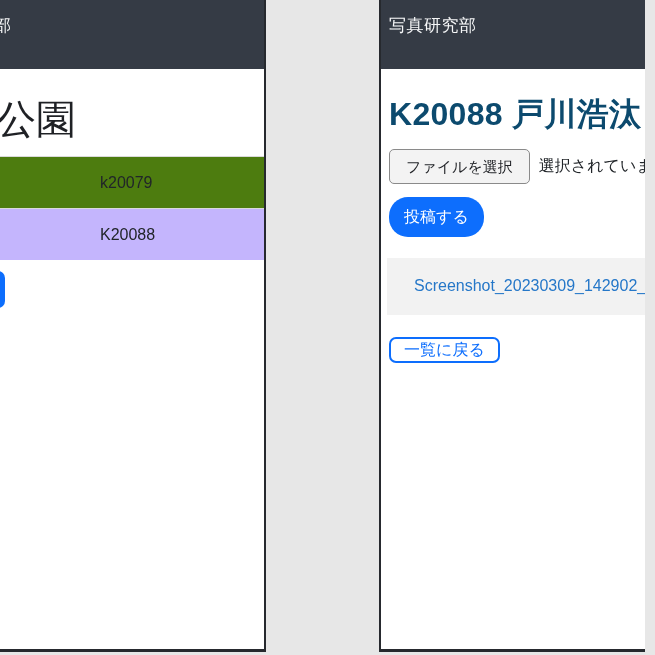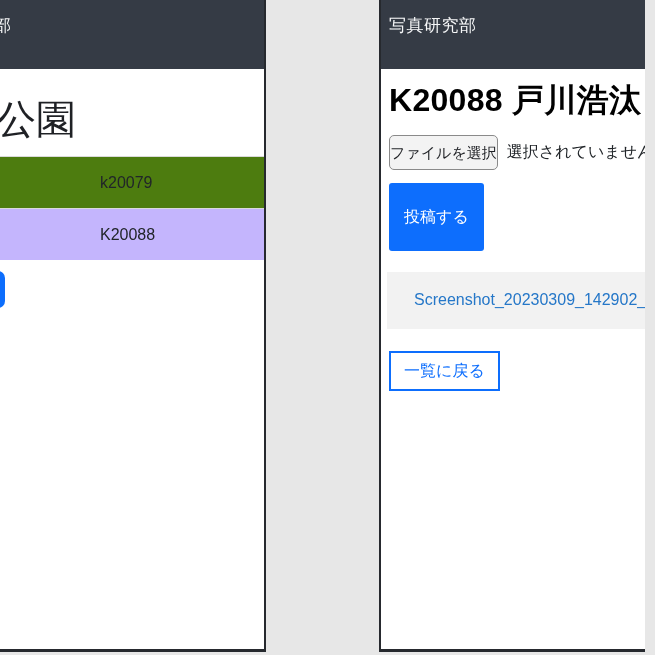--- a/index.html
+++ b/index.html
@@ -48,54 +48,54 @@
   .id-row.stripe { background:#4d7c0f; }
   .left-cut-button {
     position:absolute; left:-28px; top:271px;
     width:33px; height:37px; border-radius:7px;
     background:#0d6efd; border:none; cursor:pointer;
   }
 
   
   .right-content { padding:0 0 0 8px; }
   .right-title {
-    margin-top:15px; font-size:32px; font-weight:700;
-    color:#000000; line-height:1.05; white-space:nowrap;
+    margin-top:29px; font-size:32px; font-weight:700;
+    color:#0c4a6e; line-height:1.05; white-space:nowrap;
     letter-spacing:0.3px;
   }
   .file-row {
     margin-top:17px; display:flex; align-items:center; gap:9px;
     white-space:nowrap;
   }
   .file-button {
     font-family:inherit; font-size:15px; color:#1f2125;
     background:#f3f3f3; border:1px solid #8a8a8a; border-radius:5px;
-    padding:6px 0; cursor:pointer; line-height:1.4;
+    padding:6px 16px; cursor:pointer; line-height:1.4;
   }
   .file-status { font-size:16px; color:#212529; }
   .btn-primary {
     margin-top:13px; display:inline-block;
-    background:#0d6efd; color:#ffffff; border:none; border-radius:3px;
-    font-family:inherit; font-size:16px; padding:23px 15px;
+    background:#0d6efd; color:#ffffff; border:none; border-radius:19px;
+    font-family:inherit; font-size:16px; padding:9px 15px;
     cursor:pointer; line-height:1.4;
   }
   .link-row {
     margin-top:21px; margin-left:-2px;
     height:57px; background:#f2f2f2;
     display:flex; align-items:center;
     padding-left:27px; overflow:hidden; white-space:nowrap;
   }
   .file-link {
     color:#2577c8; font-size:16px; text-decoration:none; cursor:pointer;
   }
   .btn-outline {
     margin-top:22px; display:inline-block;
     background:#ffffff; color:#0d6efd;
-    border:2px solid #0d6efd; border-radius:0;
-    font-family:inherit; font-size:16px; padding:7px 13px;
+    border:2px solid #0d6efd; border-radius:7px;
+    font-family:inherit; font-size:16px; padding:0 13px;
     cursor:pointer; line-height:1.4;
   }
 </style>
 </head>
 <body>
 
 <div class="panel panel-left">
   <div class="navbar">
     <span class="brand">部</span>
   </div>

